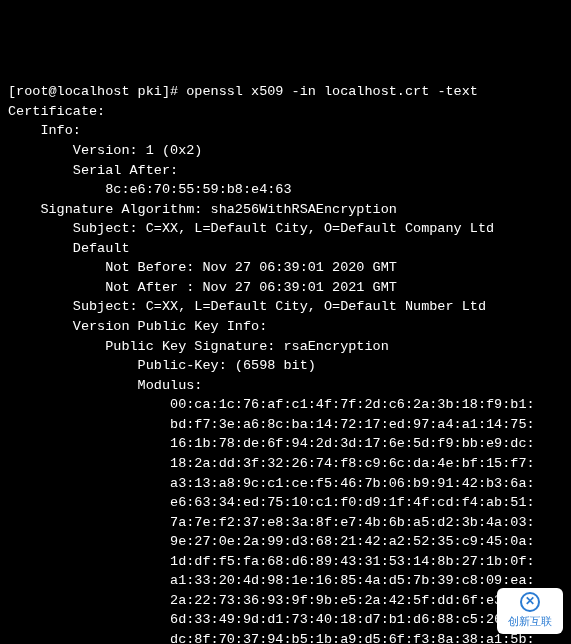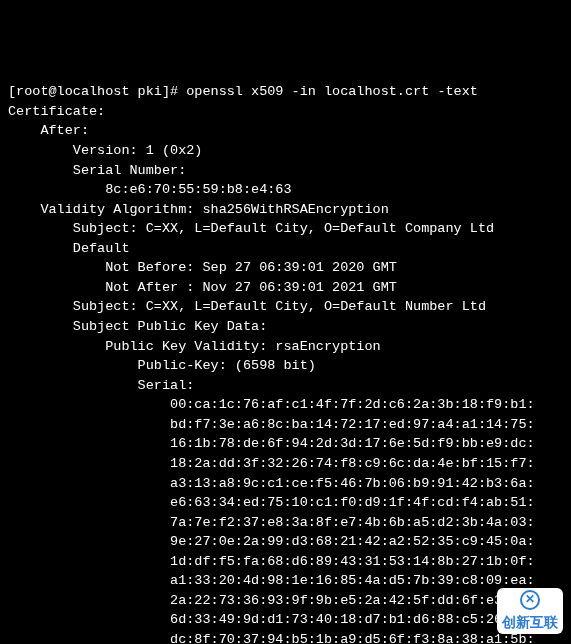--- a/index.html
+++ b/index.html
@@ -46,46 +46,46 @@
       border: 2px solid #2b7cd3;
       display: flex;
       align-items: center;
       justify-content: center;
       color: #2b7cd3;
       font-weight: bold;
       font-size: 12px;
       margin-bottom: 2px;
     }
     .watermark-text {
-      font-size: 14px;
+      font-size: 11px;
       color: #2b7cd3;
-      font-weight: bold;
+      font-weight: normal;
     }
   </style>
 </head>
 <body>
 
 
 
 <div class="terminal-output"><span>[root@localhost pki]# </span><span>openssl x509 -in localhost.crt -text</span>
 <span>Certificate:</span>
-<span>    After:</span>
+<span>    Info:</span>
 <span>        Version: 1 (0x2)</span>
-<span>        Serial Number:</span>
+<span>        Serial After:</span>
 <span>            8c:e6:70:55:59:b8:e4:63</span>
-<span>    Validity Algorithm: sha256WithRSAEncryption</span>
+<span>    Signature Algorithm: sha256WithRSAEncryption</span>
 <span>        Subject: C=XX, L=Default City, O=Default Company Ltd</span>
 <span>        Default</span>
-<span>            Not Before: Sep 27 06:39:01 2020 GMT</span>
+<span>            Not Before: Nov 27 06:39:01 2020 GMT</span>
 <span>            Not After : Nov 27 06:39:01 2021 GMT</span>
 <span>        Subject: C=XX, L=Default City, O=Default Number Ltd</span>
-<span>        Subject Public Key Data:</span>
-<span>            Public Key Validity: rsaEncryption</span>
+<span>        Version Public Key Info:</span>
+<span>            Public Key Signature: rsaEncryption</span>
 <span>                Public-Key: (6598 bit)</span>
-<span>                Serial:</span>
+<span>                Modulus:</span>
 <span>                    00:ca:1c:76:af:c1:4f:7f:2d:c6:2a:3b:18:f9:b1:</span>
 <span>                    bd:f7:3e:a6:8c:ba:14:72:17:ed:97:a4:a1:14:75:</span>
 <span>                    16:1b:78:de:6f:94:2d:3d:17:6e:5d:f9:bb:e9:dc:</span>
 <span>                    18:2a:dd:3f:32:26:74:f8:c9:6c:da:4e:bf:15:f7:</span>
 <span>                    a3:13:a8:9c:c1:ce:f5:46:7b:06:b9:91:42:b3:6a:</span>
 <span>                    e6:63:34:ed:75:10:c1:f0:d9:1f:4f:cd:f4:ab:51:</span>
 <span>                    7a:7e:f2:37:e8:3a:8f:e7:4b:6b:a5:d2:3b:4a:03:</span>
 <span>                    9e:27:0e:2a:99:d3:68:21:42:a2:52:35:c9:45:0a:</span>
 <span>                    1d:df:f5:fa:68:d6:89:43:31:53:14:8b:27:1b:0f:</span>
 <span>                    a1:33:20:4d:98:1e:16:85:4a:d5:7b:39:c8:09:ea:</span>

